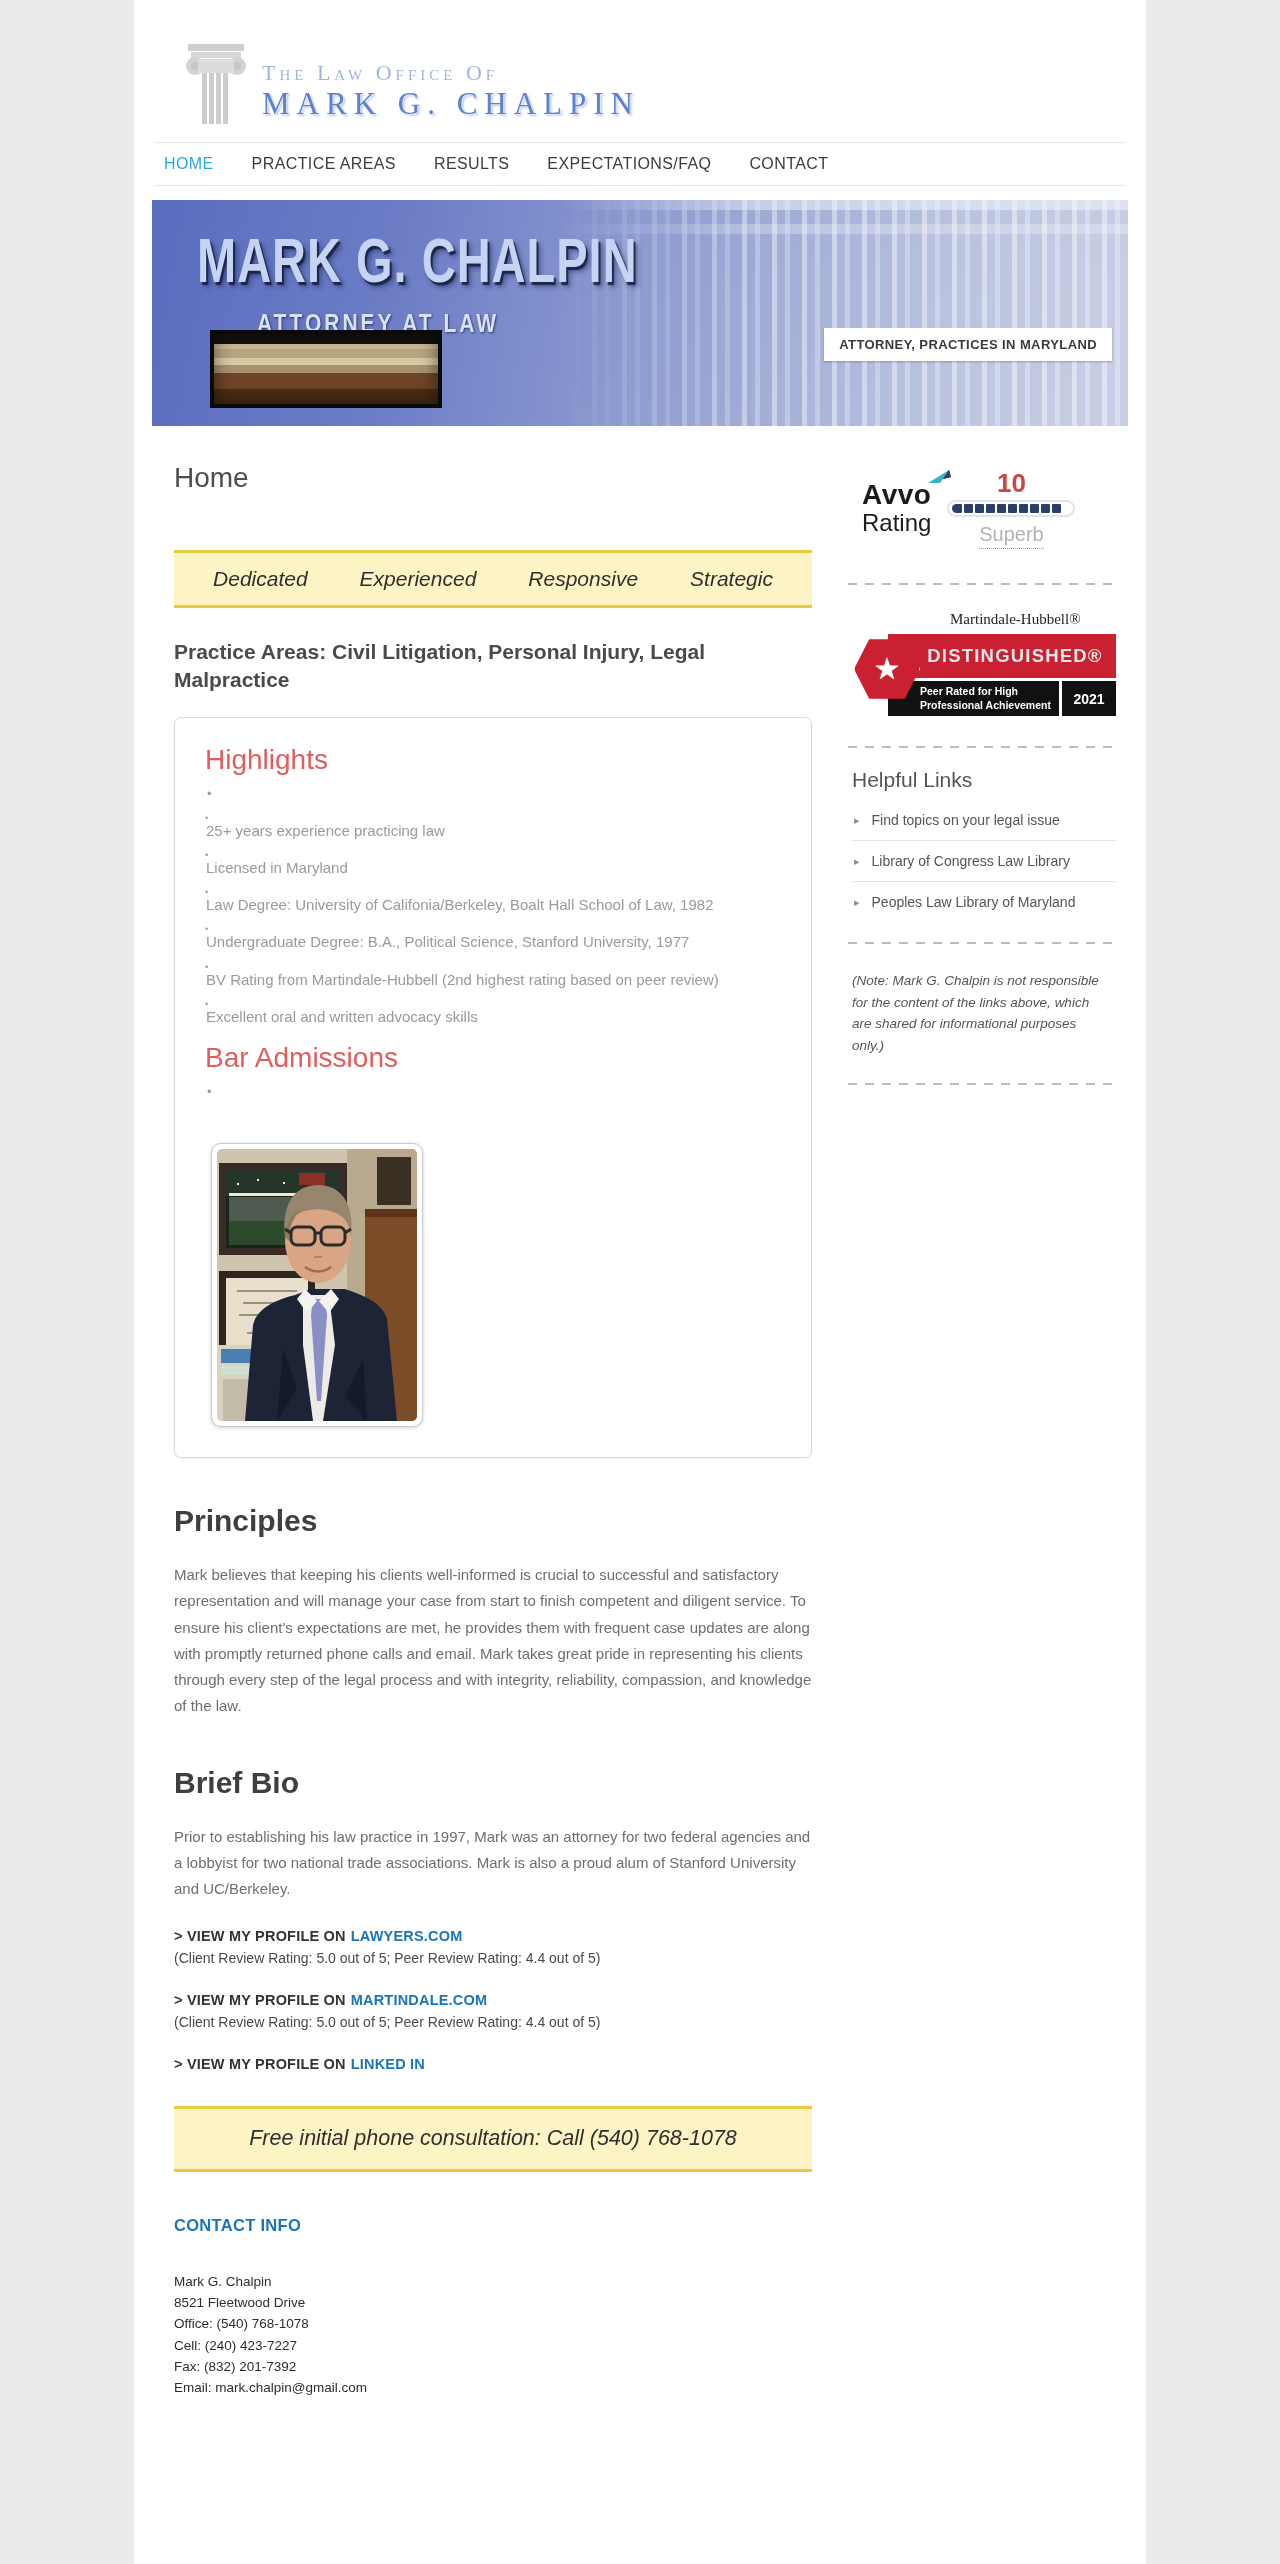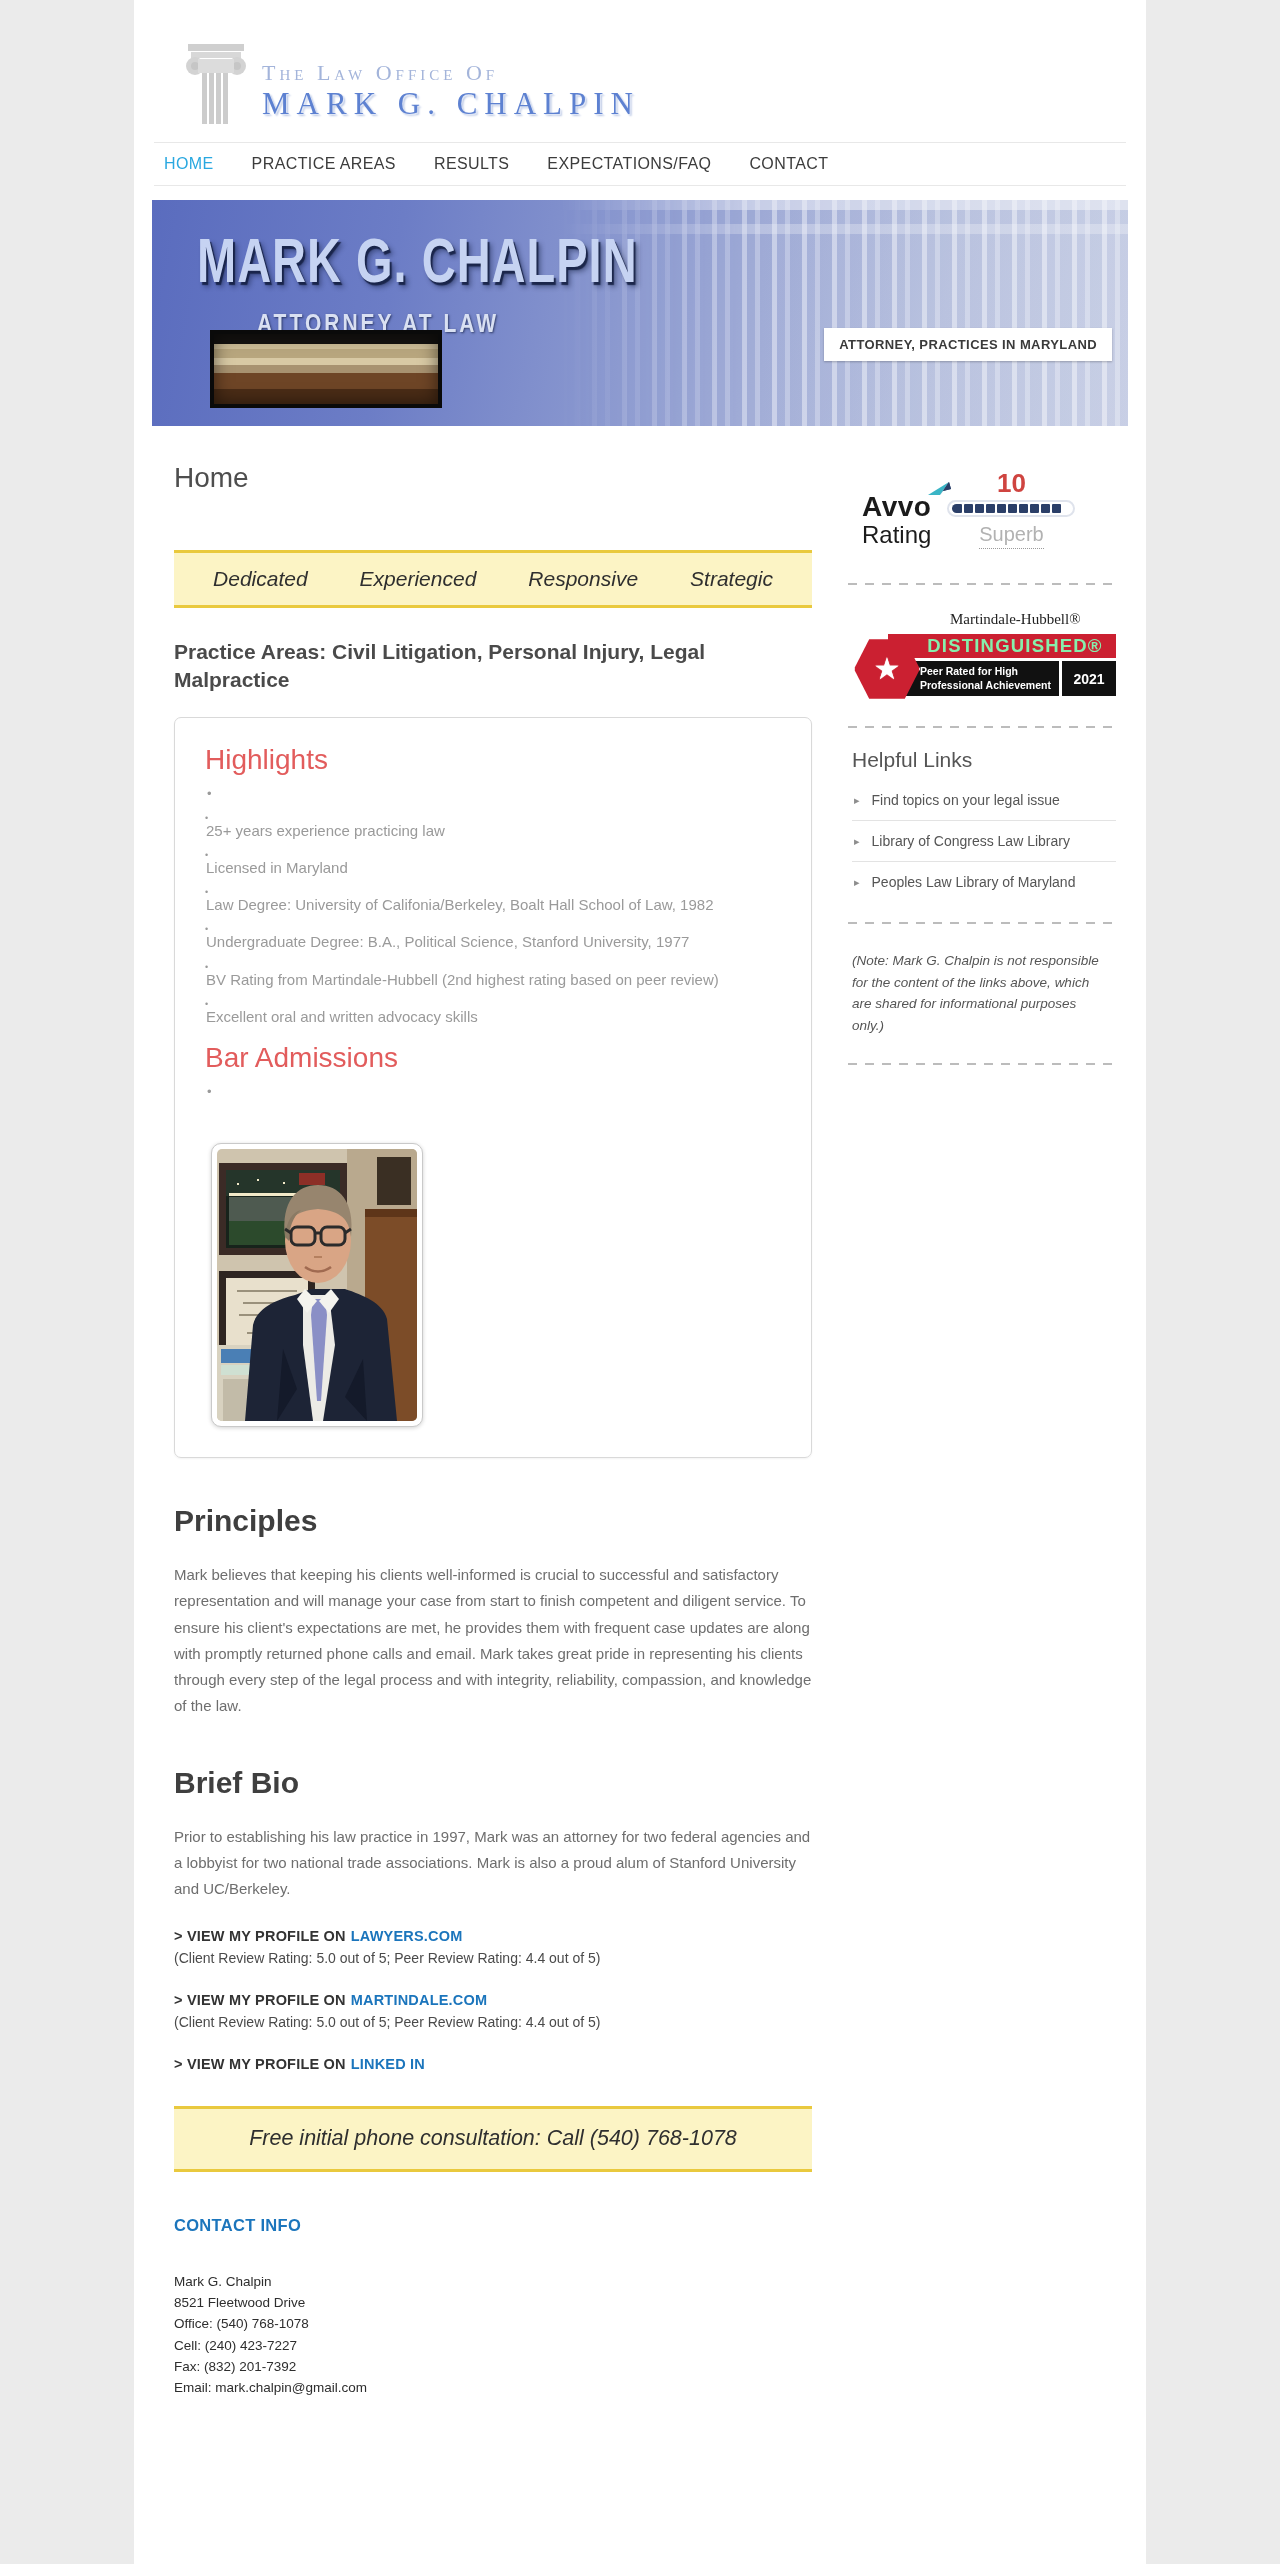--- a/index.html
+++ b/index.html
@@ -70,21 +70,21 @@
   .profile-line a { color:#1b75bc; text-decoration:none; margin-left:5px; cursor:pointer; }
   .rating-line { font-size:14px; color:#4a4a4a; margin-top:6px; }
 
   .consult-box { background:#fcf4c5; border-top:3px solid #e9c93e; border-bottom:3px solid #e9c93e;
      padding:14px 40px; text-align:center; font-style:italic; font-size:21.5px; color:#2f2f2f; line-height:1.45; margin:34px 0 44px 0; }
 
   .contact-heading { font-size:16.5px; font-weight:700; color:#1b75bc; letter-spacing:.3px; margin-bottom:36px; }
   .contact-block div { font-size:13.5px; color:#2e2e2e; line-height:1.58; }
 
   
-  .avvo-widget { display:flex; align-items:flex-end; gap:16px; padding-left:14px; margin-bottom:34px; }
+  .avvo-widget { display:flex; align-items:center; gap:16px; padding-left:14px; margin-bottom:34px; }
   .avvo-brand { position:relative; }
   .avvo-word { font-size:28px; font-weight:700; color:#1b1b1b; letter-spacing:.5px; line-height:1; }
   .avvo-rating-word { font-size:24px; color:#1b1b1b; line-height:1.15; }
   .avvo-plane-icon { position:absolute; right:-22px; top:-12px; }
   .avvo-score-wrap { padding-top:2px; text-align:center; }
   .avvo-score { font-size:26px; font-weight:700; color:#cf4440; line-height:1; margin-bottom:4px; }
   .avvo-bar { width:128px; height:17px; border:2px solid #dfe3ec; border-radius:10px; background:#fff; display:flex; align-items:center; padding:2px 3px; gap:2px; }
   .avvo-seg { flex:1; height:9px; background:#2b3f68; border-radius:1px; }
   .avvo-seg.first { border-radius:5px 1px 1px 5px; }
   .avvo-gap { width:7px; }
@@ -93,22 +93,22 @@
   .dashed-sep { height:2px; margin:20px 0;
      background:repeating-linear-gradient(90deg,#bcbcbc 0 9px, transparent 9px 17px); }
 
   .mh-widget { padding:6px 0 10px 6px; }
   .mh-brand { font-family:"Liberation Serif", serif; font-size:15px; color:#222; margin-left:96px; margin-bottom:6px; }
   .mh-badge { position:relative; padding-left:34px; width:262px; }
   .mh-hex { position:absolute; left:0; top:2px; width:66px; height:66px; background:#cb2031; z-index:2;
      clip-path:polygon(0% 50%, 23% 5%, 77% 5%, 100% 50%, 77% 95%, 23% 95%);
      display:flex; align-items:center; justify-content:center; box-shadow:0 0 0 1px #fff inset; }
   .mh-star { color:#fff; font-size:30px; line-height:1; text-shadow:0 0 1px #fff; }
-  .mh-red { height:24px; background:#cb2031; display:flex; align-items:center; justify-content:center;
-     color:#86efac; font-weight:700; font-size:18.5px; letter-spacing:1.2px; padding-left:26px; }
+  .mh-red { height:44px; background:#cb2031; display:flex; align-items:center; justify-content:center;
+     color:#e5e5e5; font-weight:700; font-size:18.5px; letter-spacing:1.2px; padding-left:26px; }
   .mh-bottom { display:flex; gap:3px; margin-top:3px; }
   .mh-black { flex:1; background:#111; color:#fff; font-size:10.5px; font-weight:700; line-height:1.3; padding:4px 6px 4px 32px; }
   .mh-year { width:54px; background:#111; color:#fff; font-weight:700; font-size:14px; display:flex; align-items:center; justify-content:center; }
 
   .helpful { padding-left:4px; }
   .helpful-heading { font-size:21px; font-weight:400; color:#555; margin-bottom:8px; }
   .helpful-list { list-style:none; }
   .helpful-list li { font-size:14px; color:#555; padding:12px 0 12px 2px; border-bottom:1px solid #e3e3e3; cursor:pointer; }
   .helpful-list li:last-child { border-bottom:none; }
   .helpful-list li::before { content:'▸'; color:#8d8d8d; font-size:11px; margin-right:12px; position:relative; top:-1px; }

